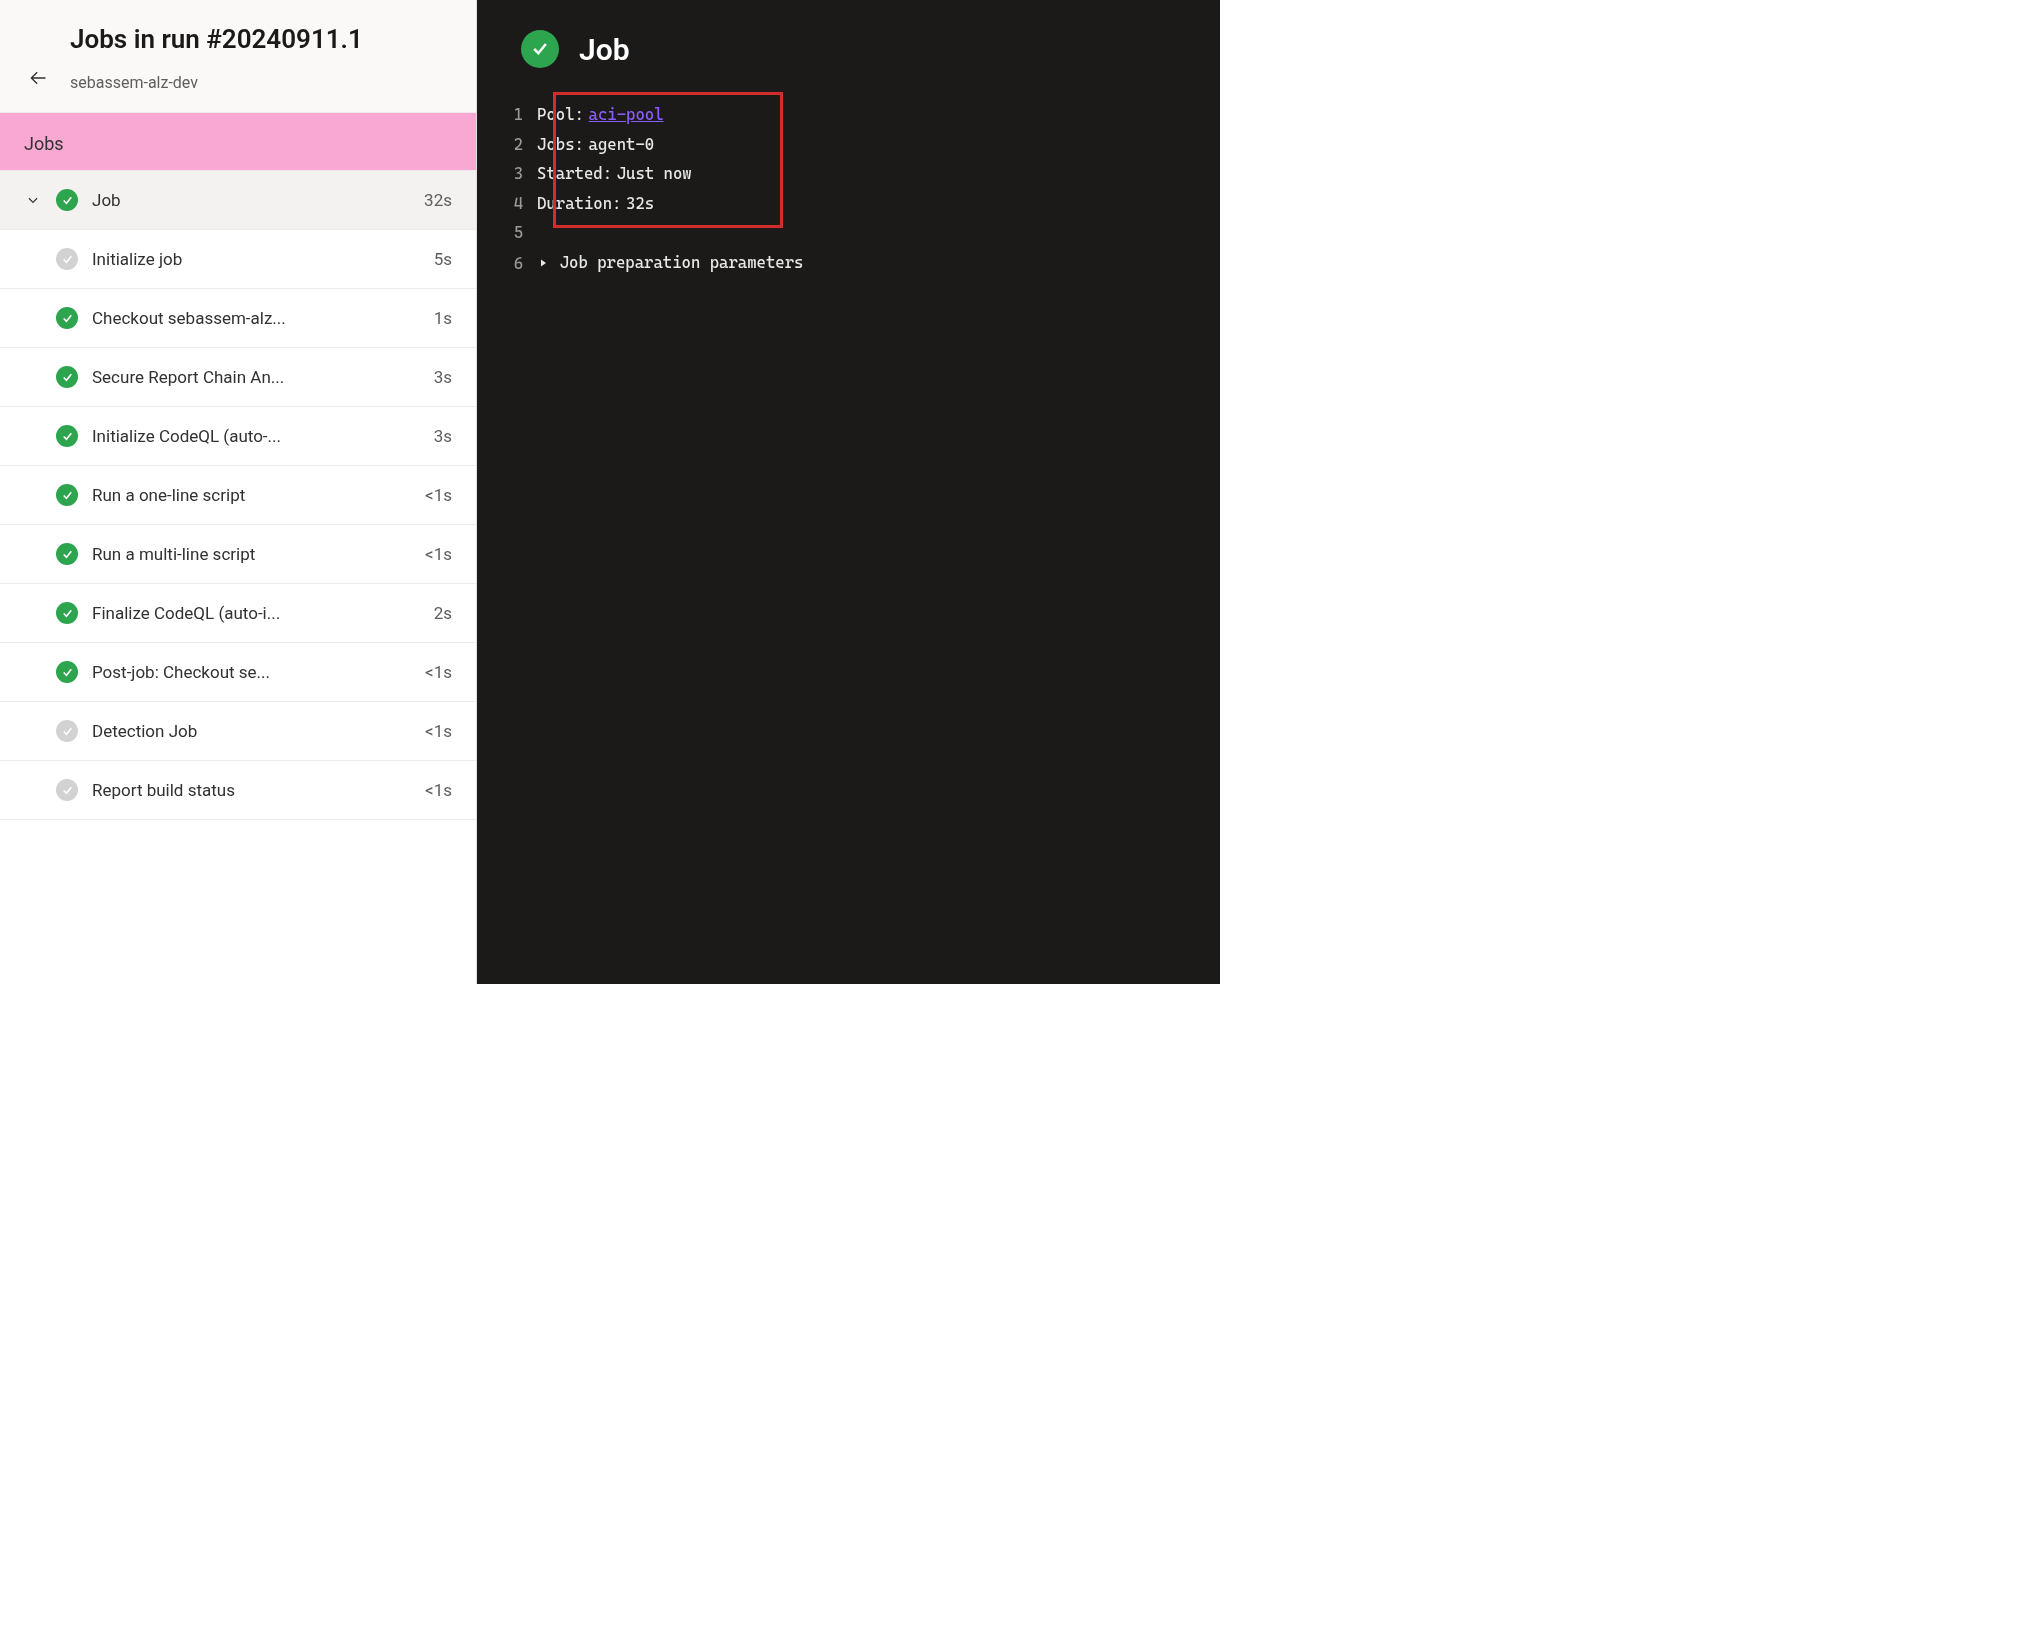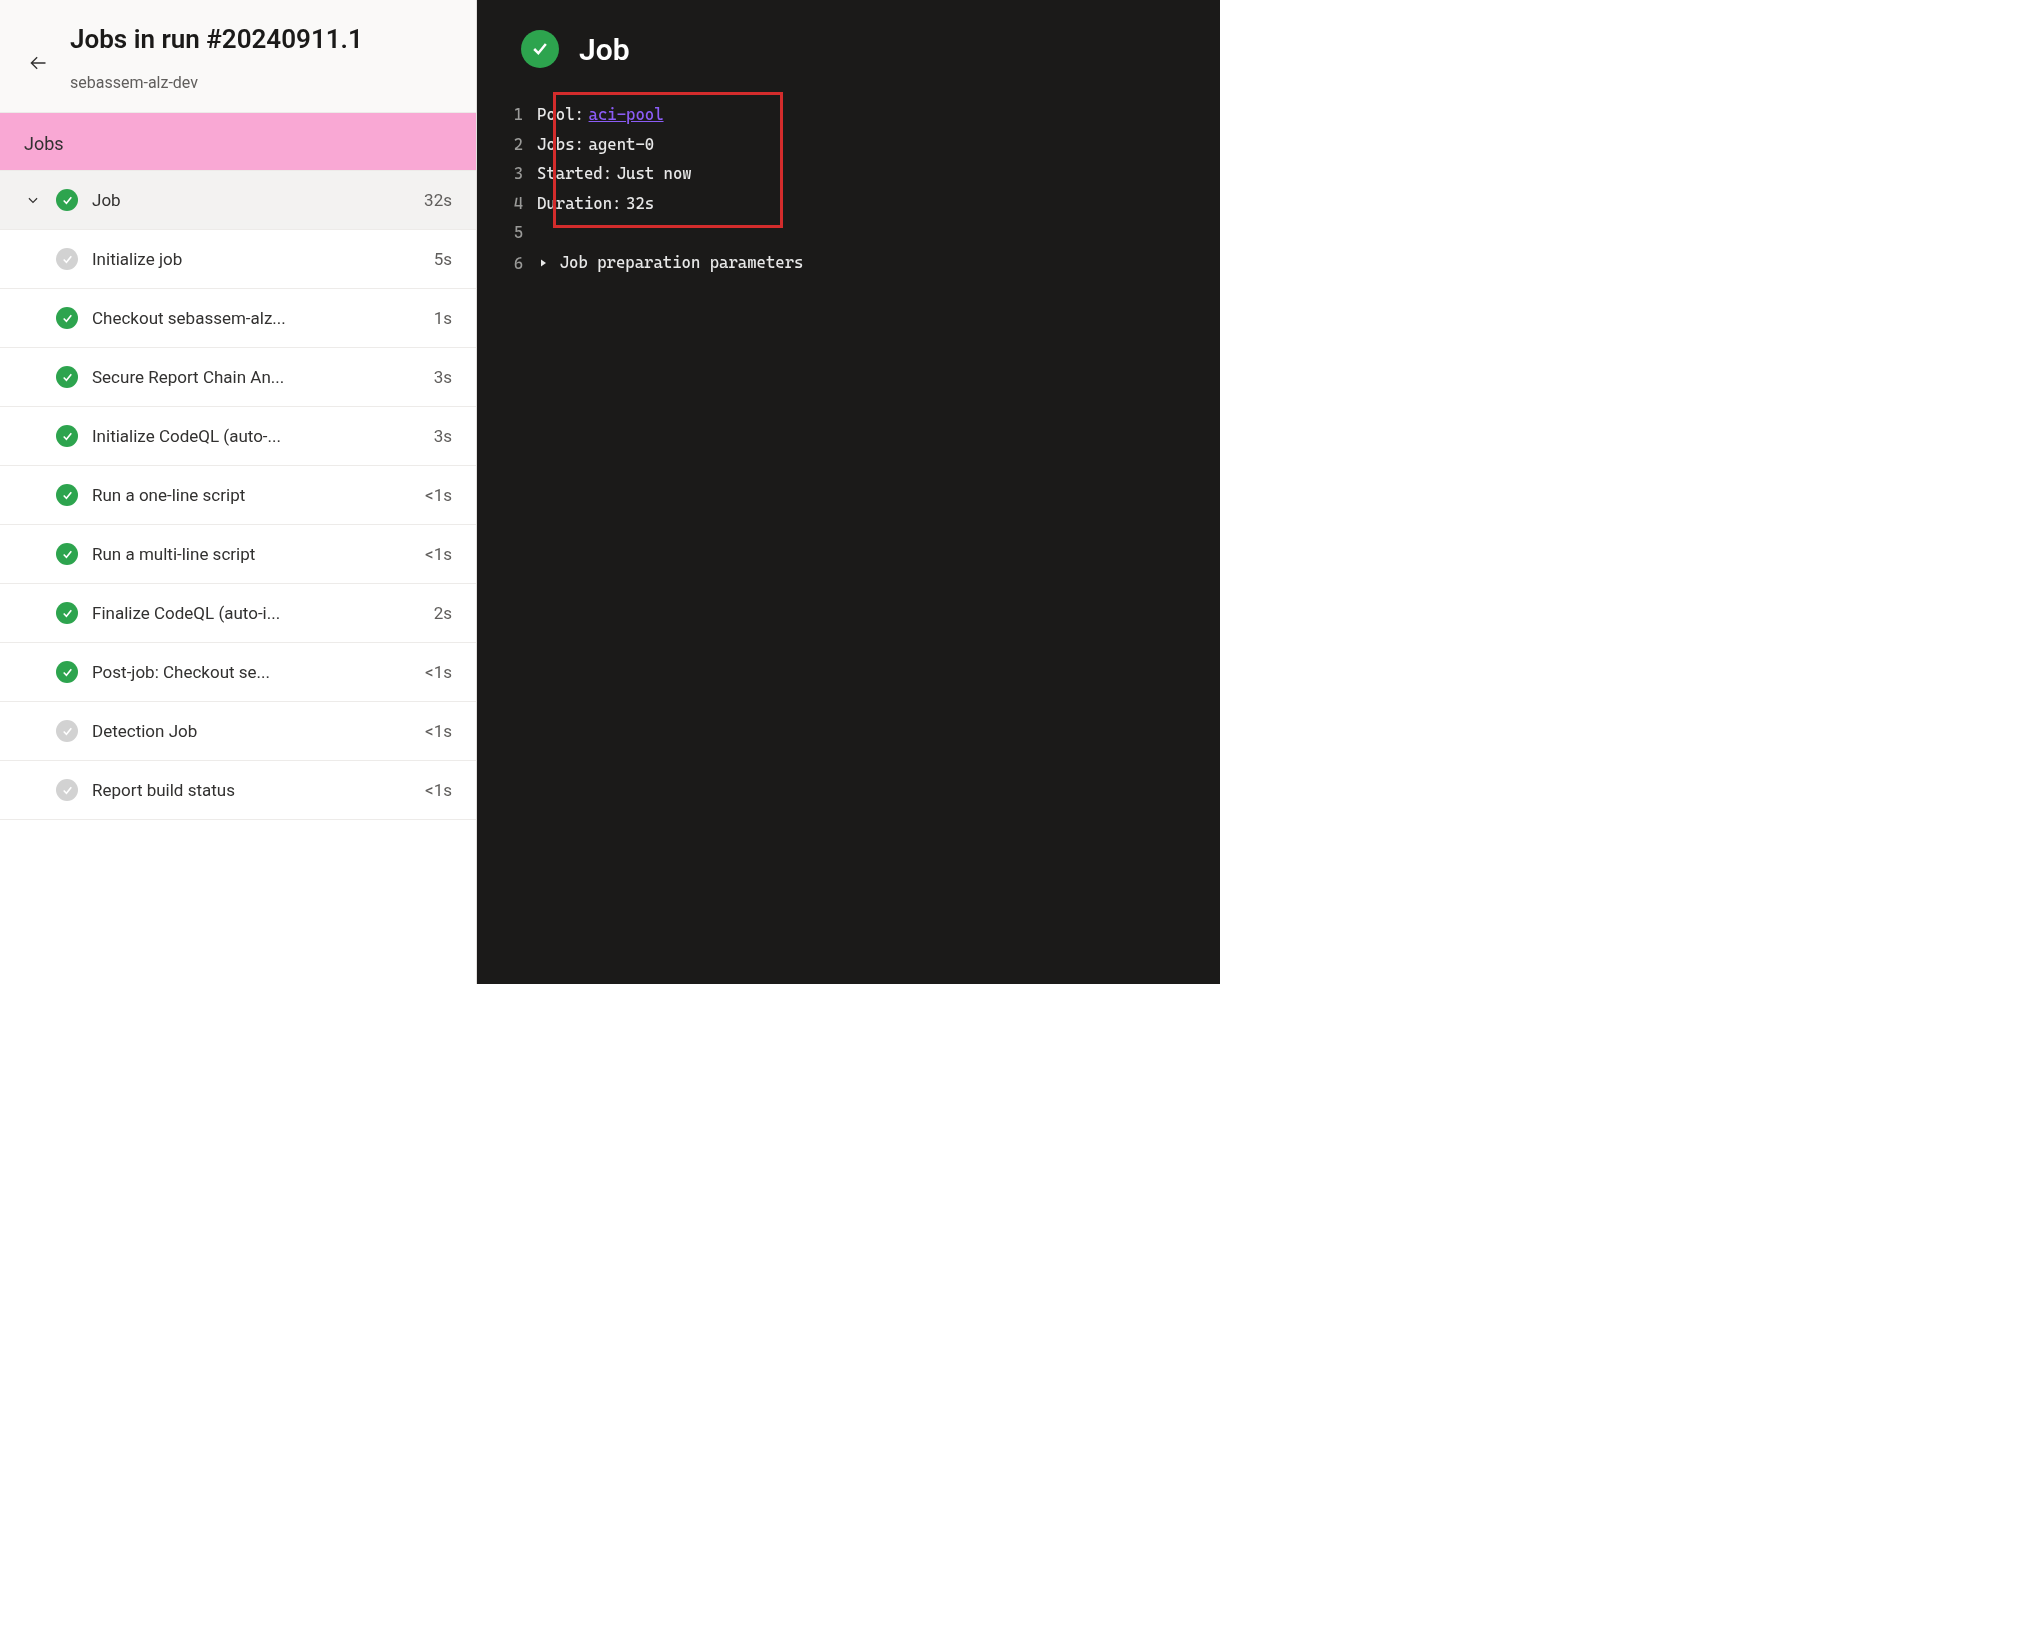--- a/index.html
+++ b/index.html
@@ -18,21 +18,21 @@
   background: #fff;
   border-right: 1px solid #e1dfdd;
   display: flex;
   flex-direction: column;
 }
 .header {
   padding: 24px 24px 20px 24px;
   background: #faf9f8;
   border-bottom: 1px solid #edebe9;
   display: flex;
-  align-items: center;
+  align-items: flex-end;
   gap: 18px;
 }
 .back-btn {
   margin-top: 10px;
   width: 28px;
   height: 28px;
   display: flex;
   align-items: center;
   justify-content: center;
   cursor: pointer;

